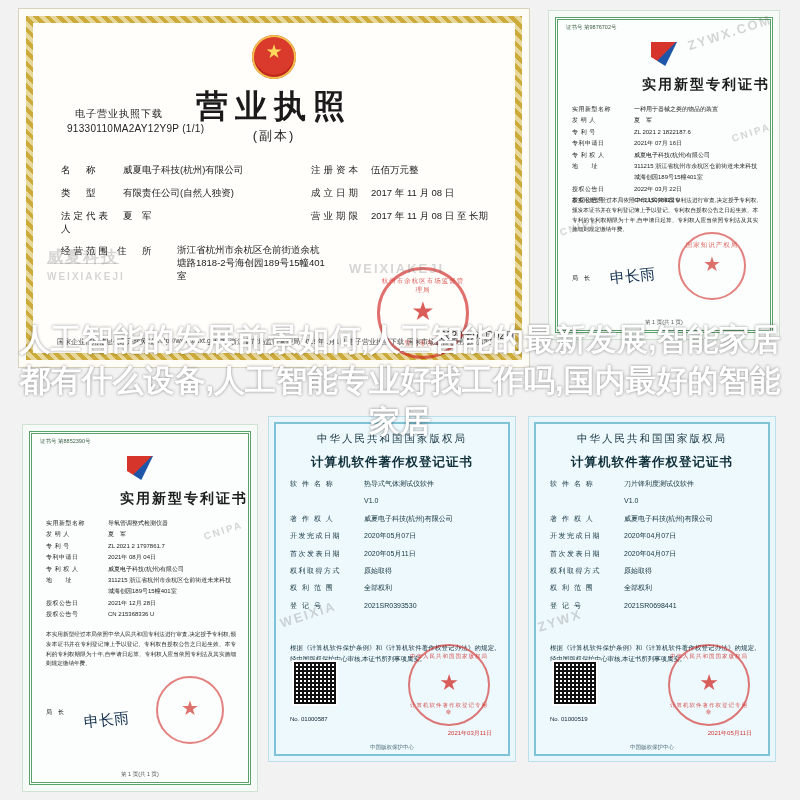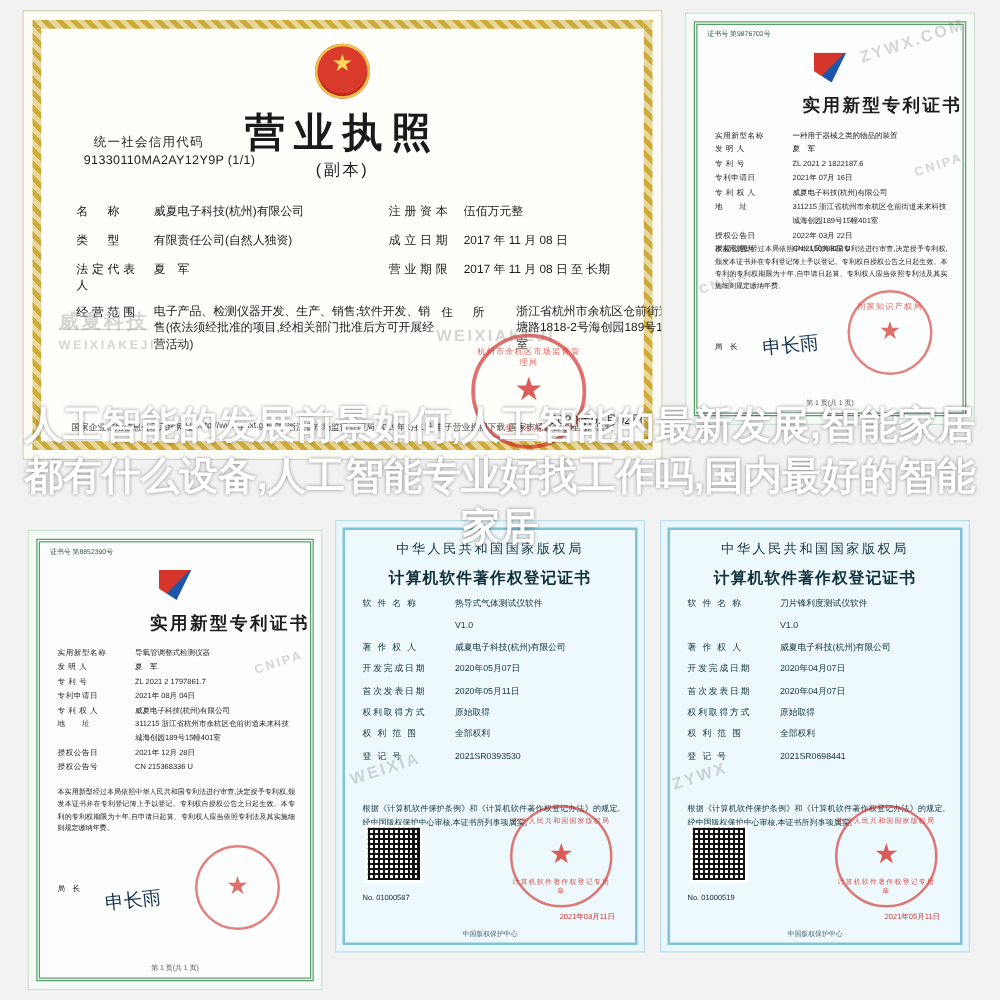--- a/index.html
+++ b/index.html
@@ -484,21 +484,21 @@
 </head>
 <body>
 
 <div id="stage">
 
   <div class="doc biz">
     <div class="biz-inner">
       <div class="biz-emblem"></div>
       <div class="biz-title">营业执照</div>
       <div class="biz-sub">(副本)</div>
-      <div class="biz-code-label">统一社会信用代码</div>
+      <div class="biz-code-label">电子营业执照下载</div>
       <div class="biz-code-val">91330110MA2AY12Y9P (1/1)</div>
 
       <div class="biz-fields">
         <div class="fld-row">
           <div class="fld-l">名　称</div>
           <div class="fld-v">威夏电子科技(杭州)有限公司</div>
           <div class="fld-l2">注册资本</div>
           <div class="fld-v2">伍佰万元整</div>
         </div>
         <div class="fld-row">
@@ -508,21 +508,20 @@
           <div class="fld-v2">2017 年 11 月 08 日</div>
         </div>
         <div class="fld-row">
           <div class="fld-l">法定代表人</div>
           <div class="fld-v">夏　军</div>
           <div class="fld-l2">营业期限</div>
           <div class="fld-v2">2017 年 11 月 08 日 至 长期</div>
         </div>
         <div class="fld-row">
           <div class="fld-l">经营范围</div>
-          <div class="fld-v biz-range">电子产品、检测仪器开发、生产、销售;软件开发、销售(依法须经批准的项目,经相关部门批准后方可开展经营活动)</div>
           <div class="fld-l2">住　所</div>
           <div class="fld-v2 biz-addr">浙江省杭州市余杭区仓前街道余杭塘路1818-2号海创园189号15幢401室</div>
         </div>
       </div>
 
       <div class="biz-date">2020年01月02日</div>
 
       <div class="biz-stamp">
         <div class="stamp-txt-top">杭州市余杭区市场监督管理局</div>
         <div class="stamp-txt-bot">登记专用章</div>

